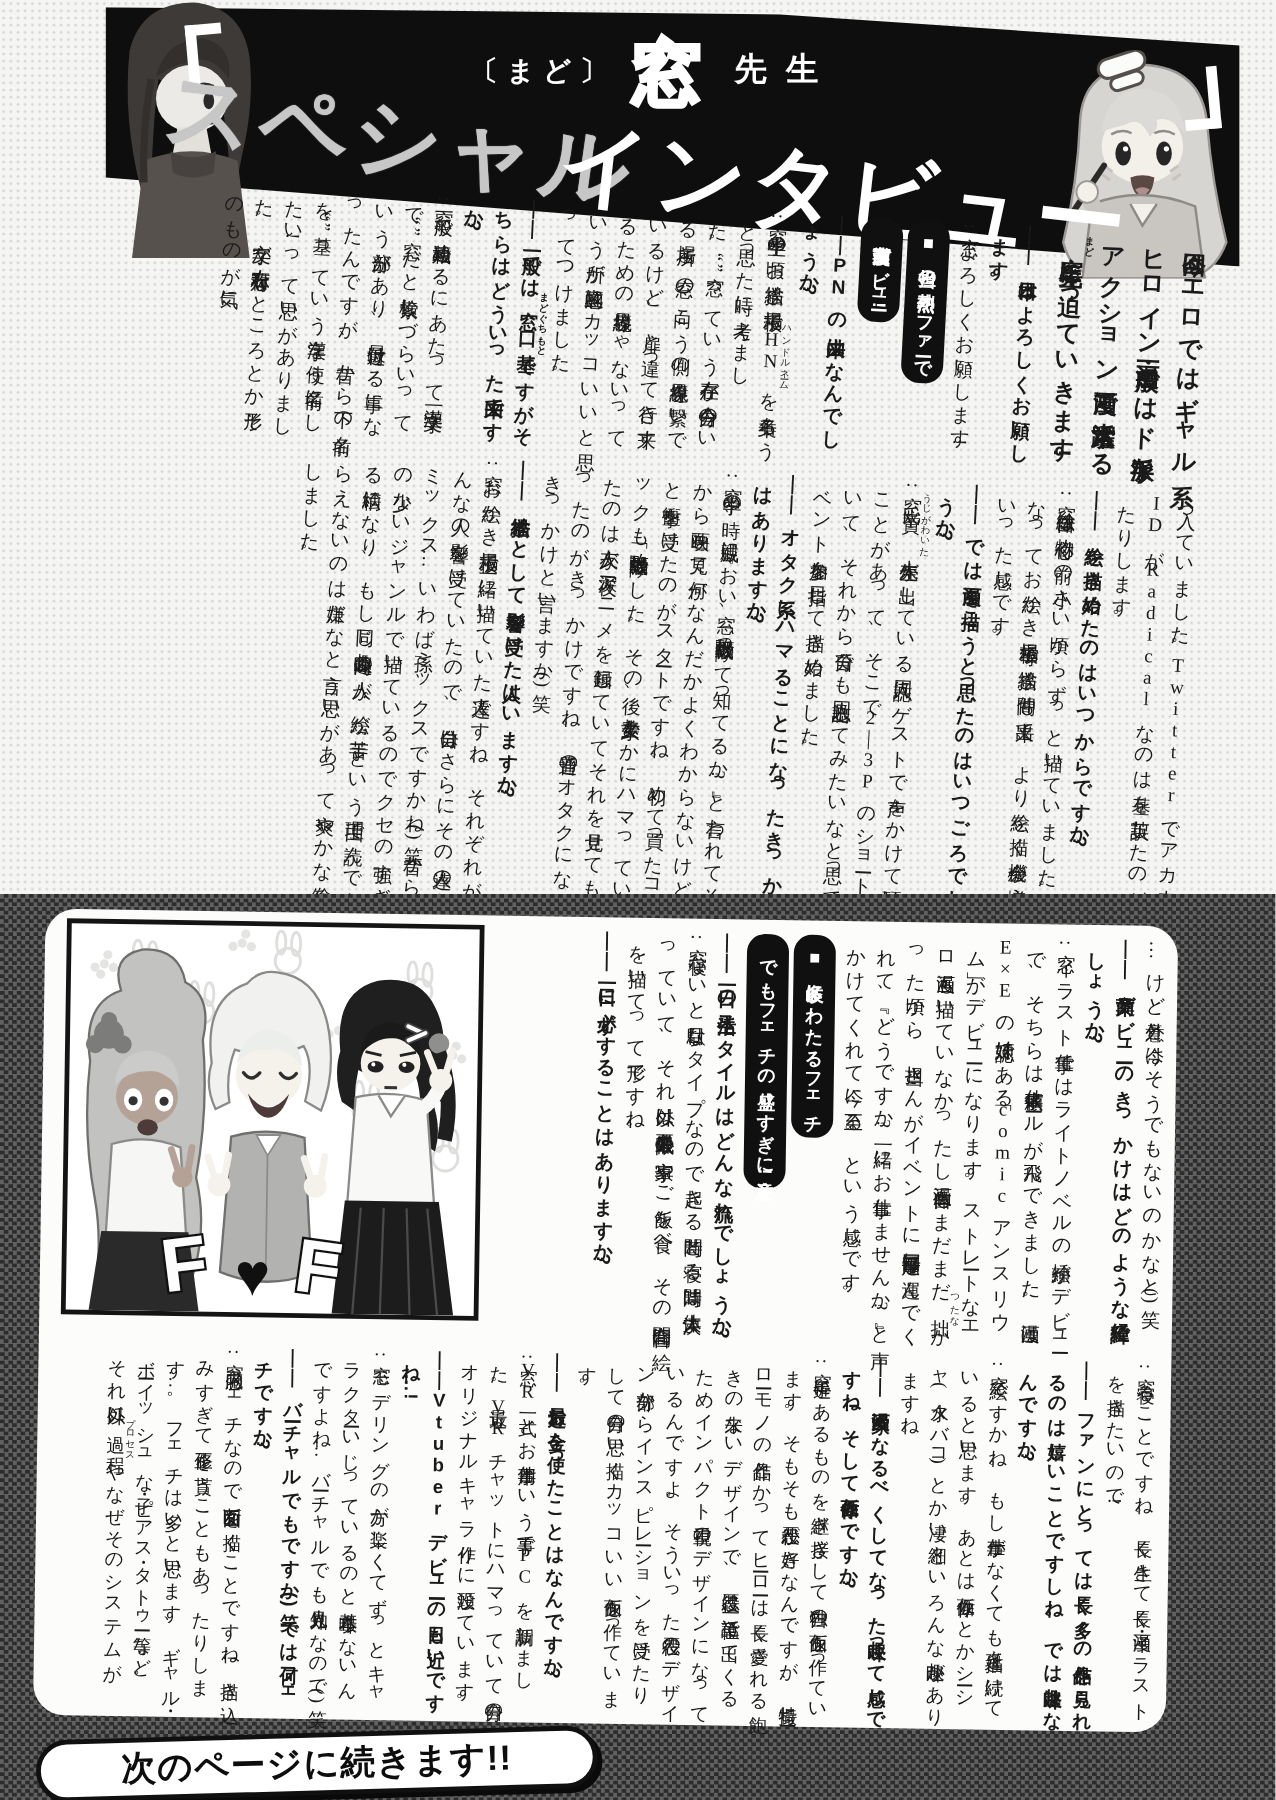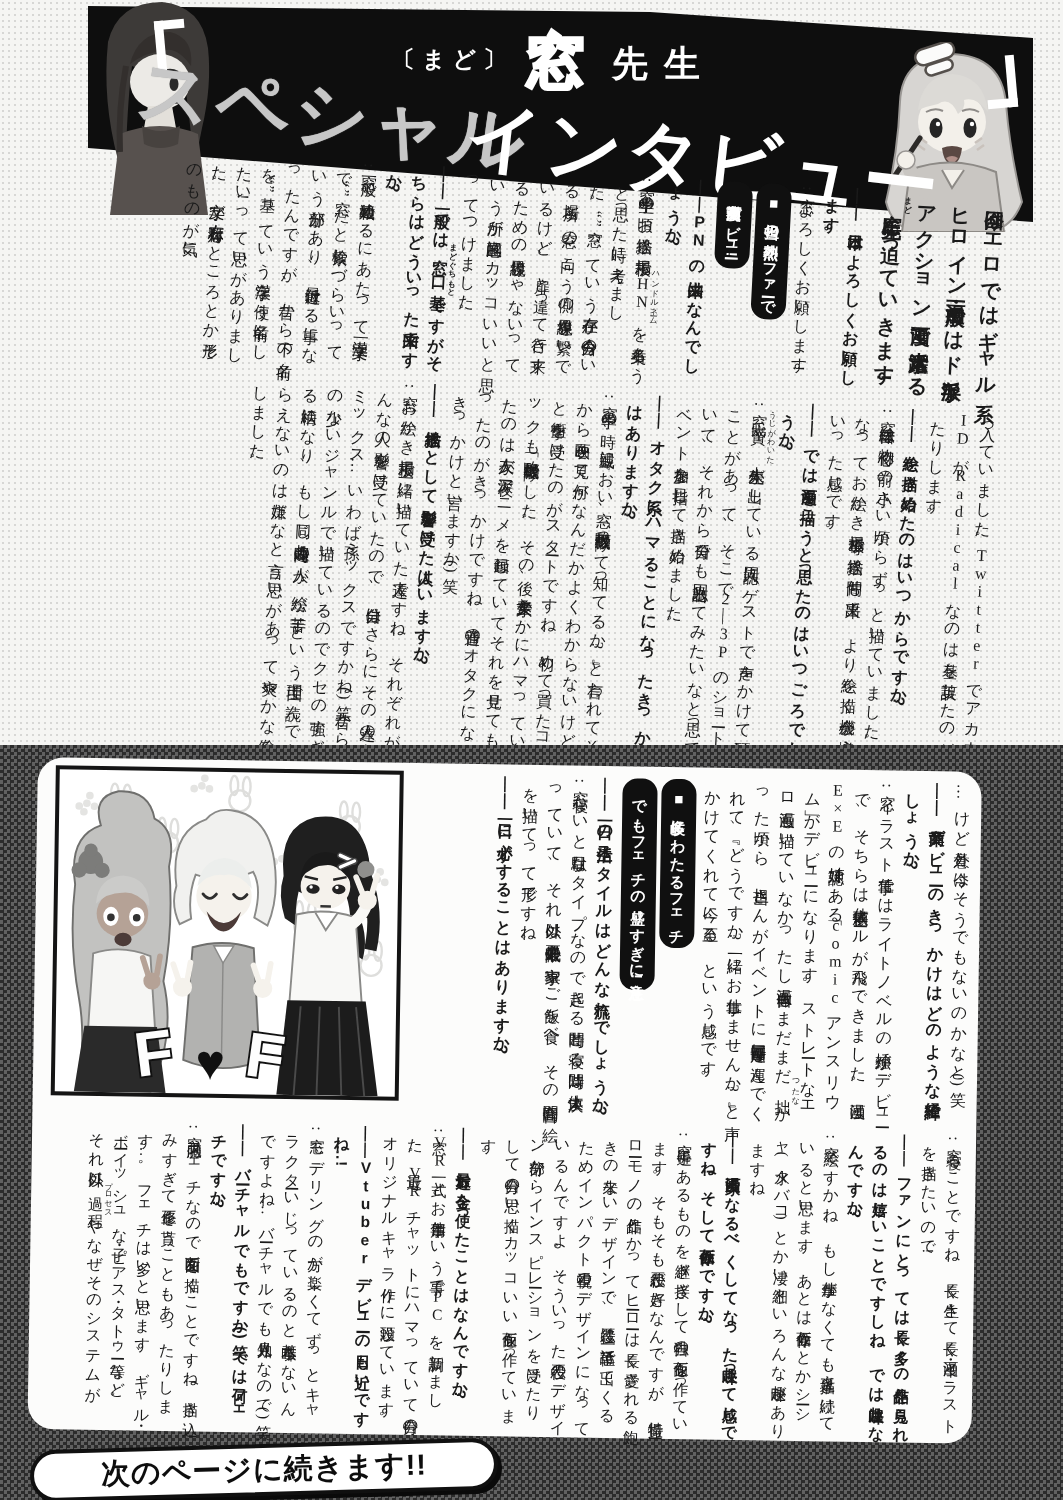--- a/index.html
+++ b/index.html
@@ -15,21 +15,21 @@
 
   
   .banner { position:absolute; left:0; top:0; width:1001px; height:240px;margin-left:20px; }
   .banner-bg { position:absolute; left:0; top:0; width:1063px; height:240px;
     background:#0e0e0e;
     clip-path: polygon(68px 6px, 630px 12px, 1013px 38px, 1013px 222px, 68px 148px); }
   .name-prefix { position:absolute; left:372px; top:44px; font-size:23px; font-weight:bold;
     color:#fff; letter-spacing:7px; font-family:"Liberation Sans", sans-serif; }
   .name-kanji { position:absolute; left:505px; top:22px; font-size:60px; font-weight:900;
     color:#fff; -webkit-text-stroke:3px #fff; font-family:"Liberation Sans", sans-serif; }
-  .name-suffix { position:absolute; left:592px; top:40px; font-size:36px; font-weight:bold;
+  .name-suffix { position:absolute; left:592px; top:40px; font-size:27px; font-weight:bold;
     color:#fff; letter-spacing:16px; font-family:"Liberation Sans", sans-serif; }
   .title-special { position:absolute; left:125px; top:40px; font-size:74px; font-weight:900;
     color:#c7c7c7; transform:rotate(8deg); transform-origin:left top;
     font-family:"Liberation Sans", sans-serif; letter-spacing:3px;
     text-shadow:0 0 1px #9f9f9f; }
   .title-interview { position:absolute; left:452px; top:84px; font-size:76px; font-weight:900;
     color:#fff; transform:rotate(6.5deg); transform-origin:left top;
     font-family:"Liberation Sans", sans-serif; letter-spacing:2px; }
   .bracket-open { position:absolute; left:136px; top:20px; width:30px; height:52px;
     border-left:9px solid #fff; border-top:9px solid #fff; transform:rotate(-5deg); }

